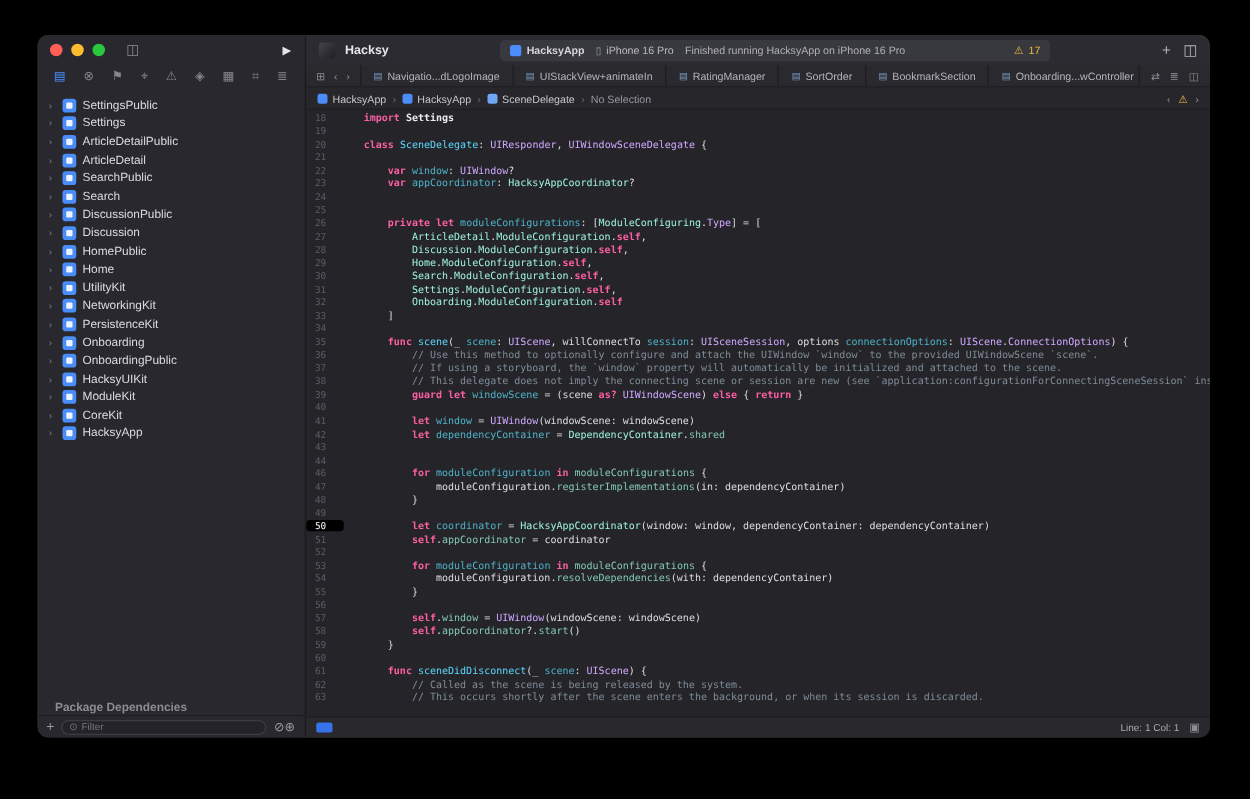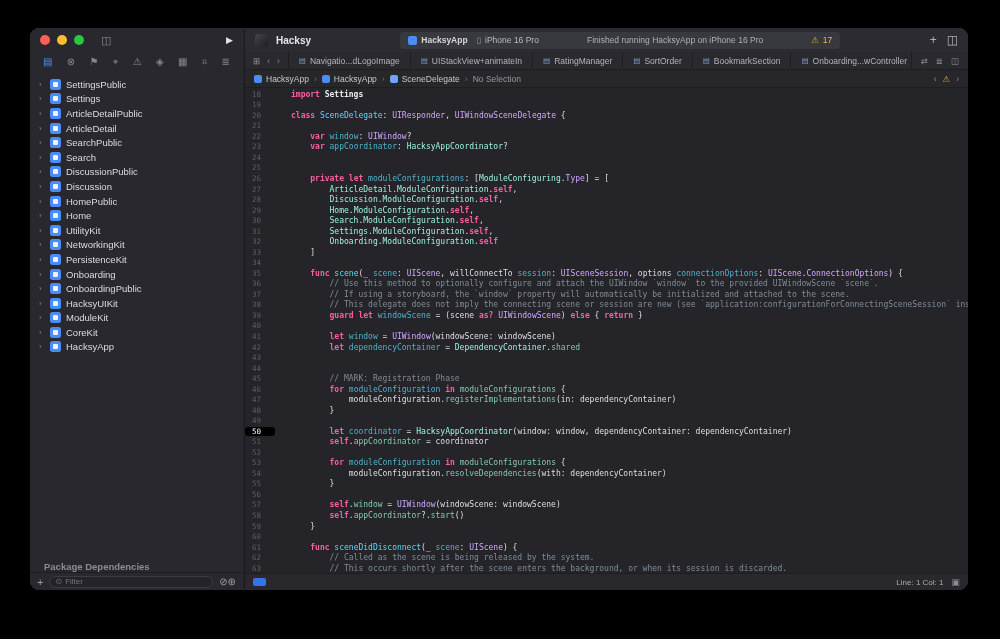--- a/index.html
+++ b/index.html
@@ -37,21 +37,21 @@
   .app-ic{width:13px;height:13px;border-radius:3px;background:linear-gradient(135deg,#44444c,#1e1e23);flex:0 0 auto}
   .app-title{font-size:10px;font-weight:bold;color:#e6e6ea}
   .sp-wrap{flex:1;display:flex;justify-content:center}
   .status-pill{display:flex;align-items:center;height:17px;background:#38383f;border-radius:4px;
     padding:0 8px;gap:9px;font-size:8.5px;width:440px}
   .sp-target,.sp-device,.sp-warn{display:flex;align-items:center;gap:4px;white-space:nowrap}
   .sp-target{color:#d6d6da;font-weight:bold}
   .mini-ic{width:9px;height:9px;border-radius:2px;background:#4b8df8}
   .dev-ic{color:#9c9ca4;font-size:8px}
   .sp-device{color:#bababf}
-  .sp-msg{flex:1;text-align:center;color:#b0b0b6;white-space:nowrap;overflow:hidden}
+  .sp-msg{flex:1;text-align:left;color:#b0b0b6;white-space:nowrap;overflow:hidden}
   .warn{color:#f0b93c;font-size:8.5px}
   .tb-right{display:flex;align-items:center;gap:10px}
   .tb-right .glyph{font-size:12px;color:#b3b3ba}
   
   .tabstrip{height:18px;background:#29292e;border-bottom:1px solid #1e1e22;display:flex;align-items:stretch;
     font-size:8.5px;color:#b4b4bb;flex:0 0 auto}
   .ts-left{display:flex;align-items:center;gap:7px;padding:0 8px;border-right:1px solid #1e1e22;color:#8f8f97}
   .tab-bar{display:flex;align-items:stretch;overflow:hidden;flex:1}
   .tab{display:flex;align-items:center;gap:4px;padding:0 10px;border-right:1px solid #1e1e22;white-space:nowrap}
   .tab-ic{color:#7f9ec9;font-size:7.5px}
@@ -418,24 +418,20 @@
         </div>
         <div class="cl">
           <span class="ln">43</span>
           <span class="ct"></span>
         </div>
         <div class="cl">
           <span class="ln">44</span>
           <span class="ct"></span>
         </div>
         <div class="cl">
-          <span class="ln">45</span>
-          <span class="ct"><span class="w">        </span><span class="c">// MARK: Registration Phase</span></span>
-        </div>
-        <div class="cl">
           <span class="ln">46</span>
           <span class="ct"><span class="w">        </span><span class="k">for</span><span class="w"> </span><span class="v">moduleConfiguration</span><span class="w"> </span><span class="k">in</span><span class="w"> </span><span class="f">moduleConfigurations</span><span class="w"> {</span></span>
         </div>
         <div class="cl">
           <span class="ln">47</span>
           <span class="ct"><span class="w">            moduleConfiguration.</span><span class="f">registerImplementations</span><span class="w">(in: dependencyContainer)</span></span>
         </div>
         <div class="cl">
           <span class="ln">48</span>
           <span class="ct"><span class="w">        }</span></span>

